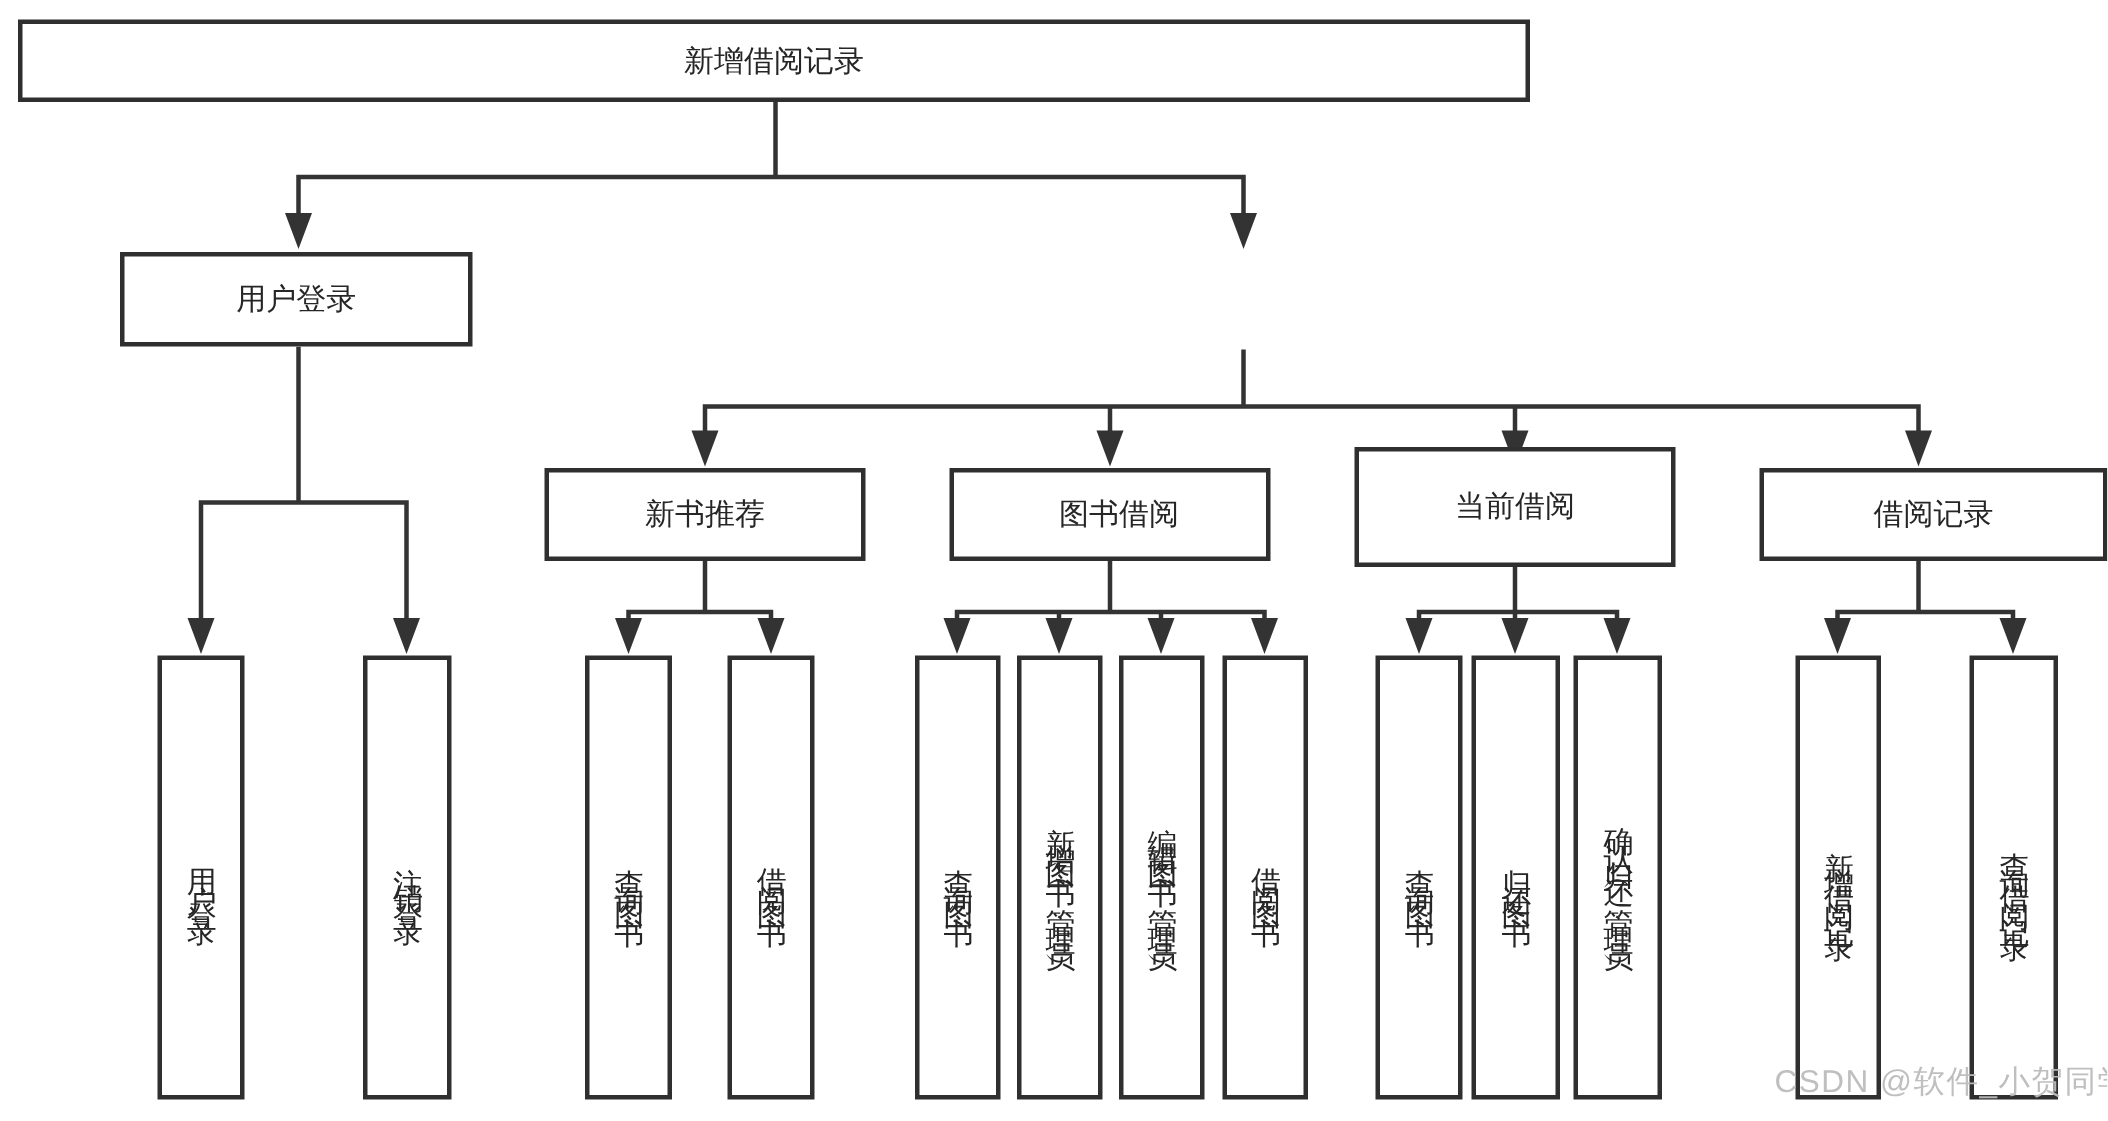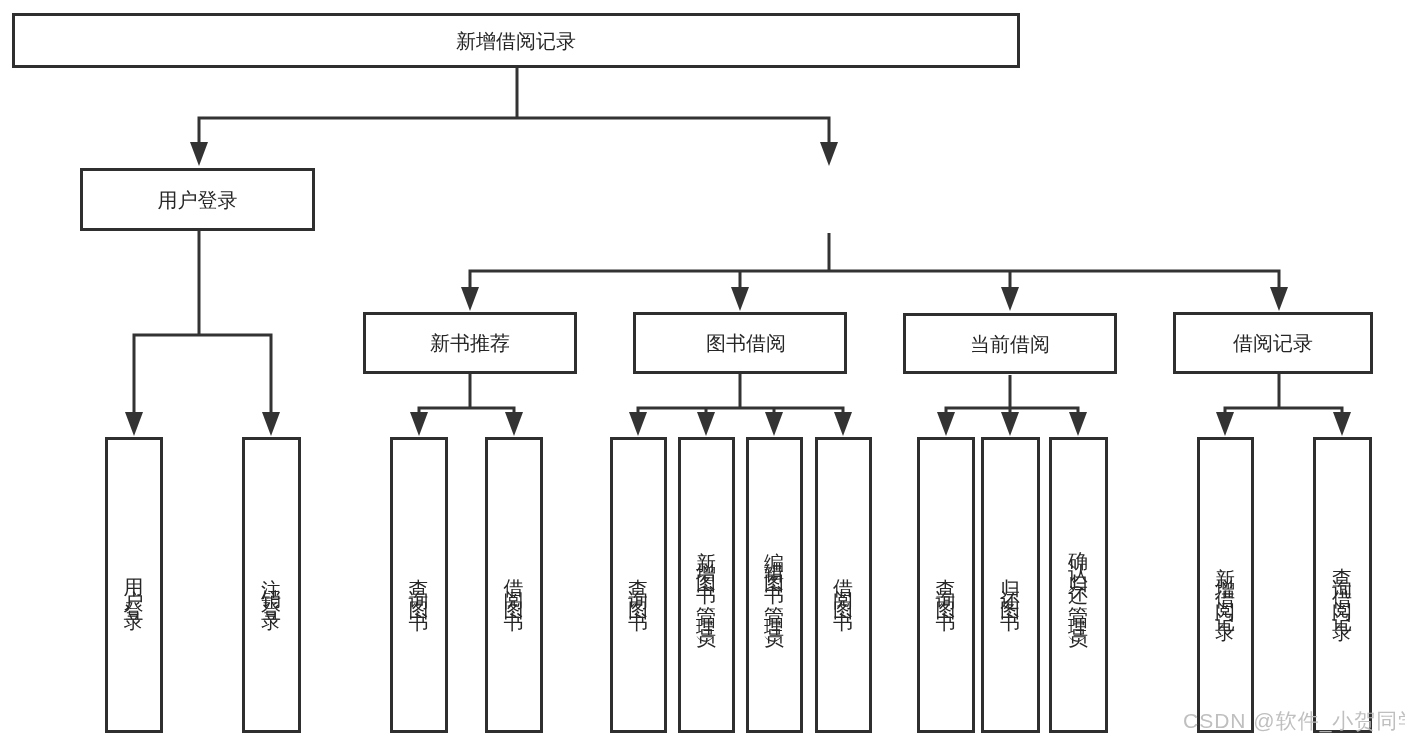--- a/index.html
+++ b/index.html
@@ -127,24 +127,24 @@
   <div class="node" style="left:80px; top:168px; width:235px; height:63px;">
     <span class="label">用户登录</span>
   </div>
 
   <div class="node" style="left:363px; top:312px; width:214px; height:62px;">
     <span class="label">新书推荐</span>
   </div>
   <div class="node" style="left:633px; top:312px; width:214px; height:62px;padding-left:12px;">
     <span class="label">图书借阅</span>
   </div>
-  <div class="node" style="left:903px; top:313px; width:214px; height:61px;">
+  <div class="node" style="left:903px; top:298px; width:214px; height:80px;">
     <span class="label">当前借阅</span>
   </div>
-  <div class="node" style="left:1173px; top:312px; width:200px; height:62px;">
+  <div class="node" style="left:1173px; top:312px; width:232px; height:62px;">
     <span class="label">借阅记录</span>
   </div>
 
   <div class="node vnode" style="left:105px; top:437px; width:58px; height:296px;">
     <span class="label">用户登录</span>
   </div>
   <div class="node vnode" style="left:242px; top:437px; width:59px; height:296px;">
     <span class="label">注销登录</span>
   </div>
 

